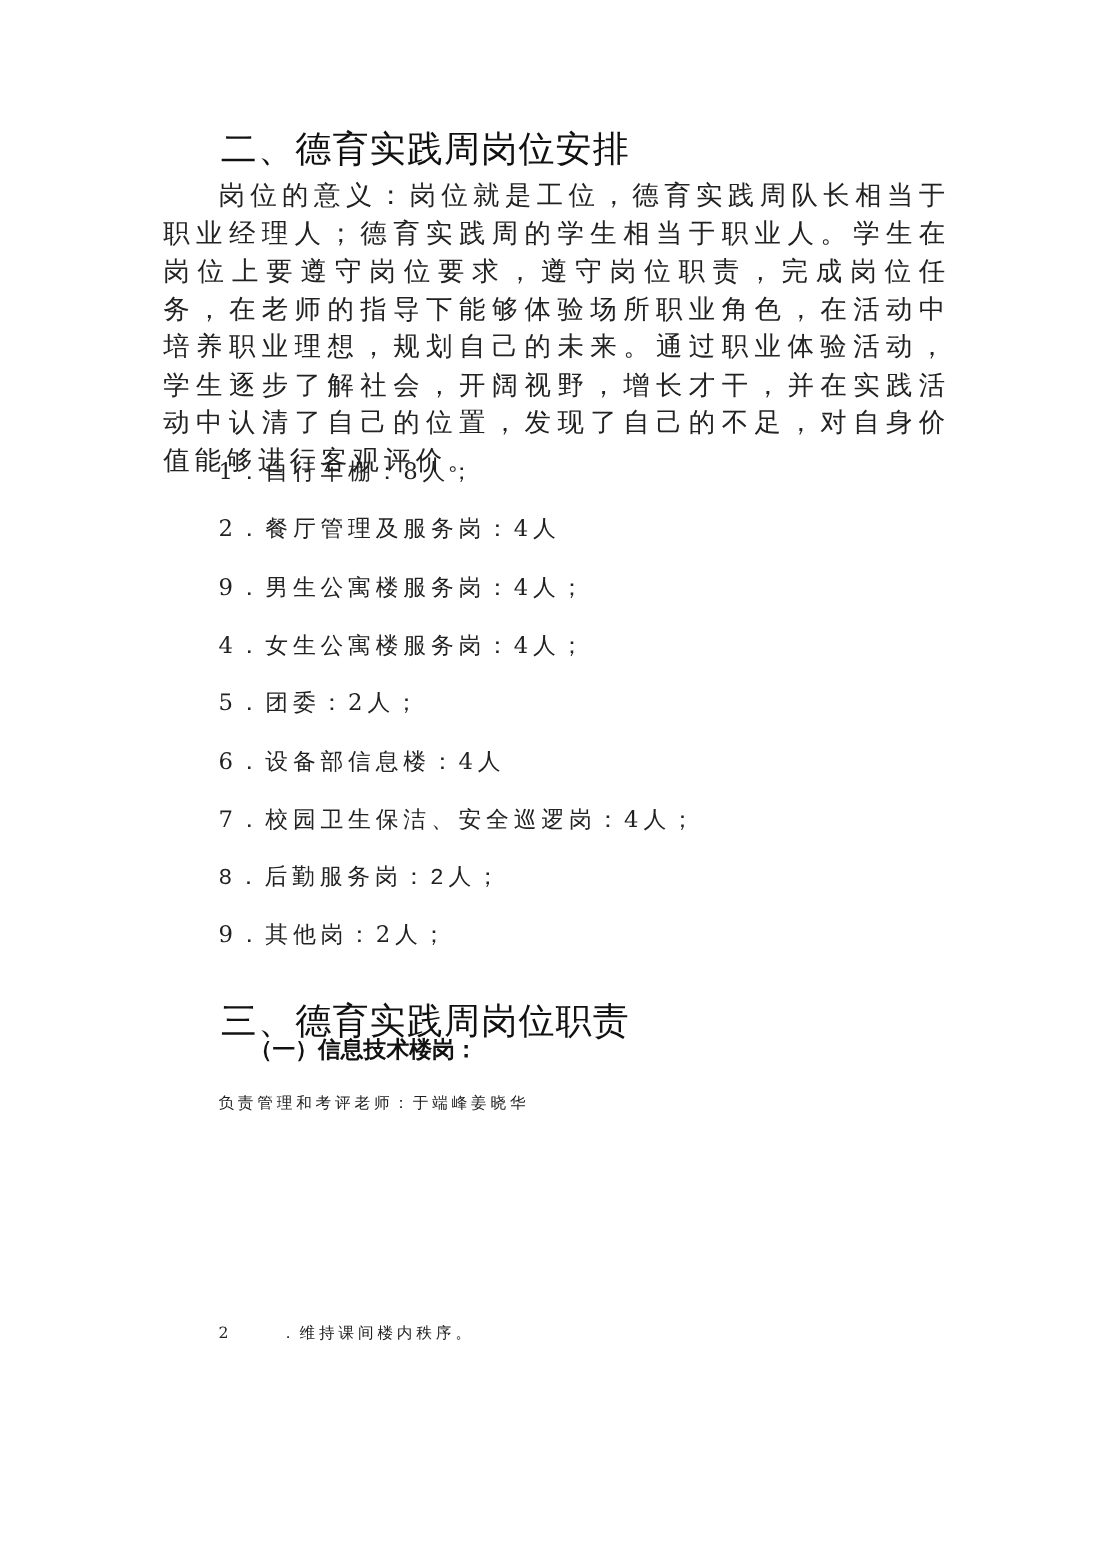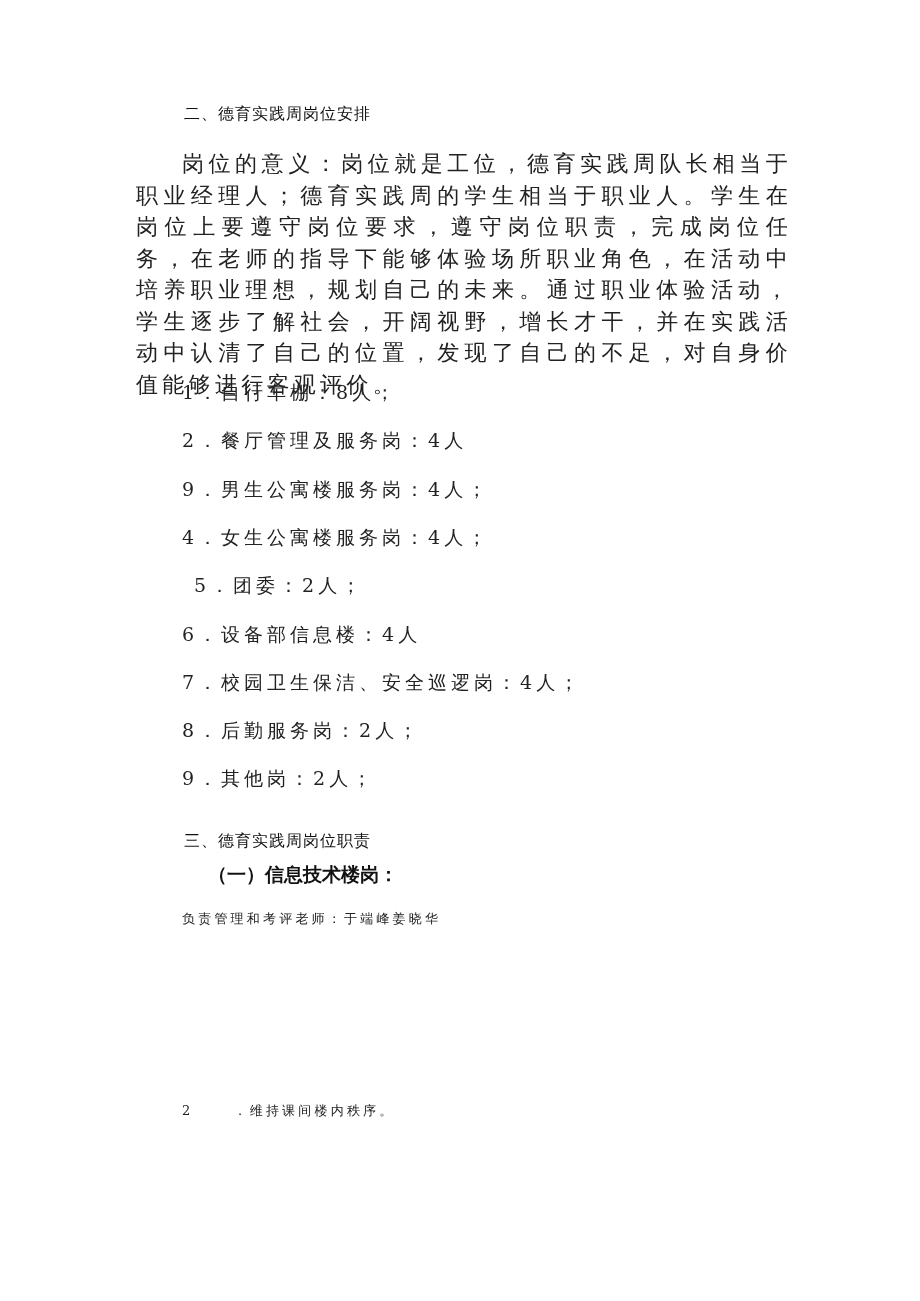--- a/index.html
+++ b/index.html
@@ -1,20 +1,20 @@
 <!DOCTYPE html>
 <html><head>
 <meta charset="utf-8">
 <style>
   html, body { margin: 0; padding: 0; background: #ffffff; }
   body { width: 920px; height: 1301px; position: relative; overflow: hidden;
          font-family: "DejaVu Serif", "Liberation Serif", serif; color: #222; }
   .page { position: absolute; left: 0; top: 0; width: 920px; height: 1301px; }
   .h2 { position: absolute; left: 184px; font-family: "DejaVu Sans", "Liberation Sans", sans-serif;
-        font-size: 16px; font-weight: normal; letter-spacing: 1px; color: #111; white-space: nowrap; }
+        font-size: 30px; font-weight: normal; letter-spacing: 1px; color: #111; white-space: nowrap; }
   .h3 { position: absolute; left: 208px; font-family: Liberation Serif, serif;
         font-size: 19px; font-weight: bold; color: #111; white-space: nowrap; }
   .para { position: absolute; left: 136px; width: 656px; font-size: 22px;
           line-height: 31.5px; text-indent: 46px; letter-spacing: 4.3px; text-align: justify; margin: 0; }
   .li { position: absolute; left: 182px; font-size: 19px; letter-spacing: 4px; white-space: nowrap; }
   .line { position: absolute; font-size: 13px; letter-spacing: 3.2px; white-space: nowrap; }
   .para2 { position: absolute; left: 136px; width: 656px; font-size: 18.5px;
            line-height: 48px; text-indent: 46px; letter-spacing: 2.2px; text-align: justify; margin: 0; }
 </style>
 </head>
@@ -24,24 +24,24 @@
 
   <div class="h2" style="top:104px;">二、德育实践周岗位安排</div>
 
   <p class="para" style="top:148px;">岗位的意义：岗位就是工位，德育实践周队长相当于职业经理人；德育实践周的学生相当于职业人。学生在岗位上要遵守岗位要求，遵守岗位职责，完成岗位任务，在老师的指导下能够体验场所职业角色，在活动中培养职业理想，规划自己的未来。通过职业体验活动，学生逐步了解社会，开阔视野，增长才干，并在实践活动中认清了自己的位置，发现了自己的不足，对自身价值能够进行客观评价。</p>
 
   <div>
     <div class="li" style="top:380px;">1．自行车棚：8人；</div>
     <div class="li" style="top:428px;">2．餐厅管理及服务岗：4人</div>
     <div class="li" style="top:477px;">9．男生公寓楼服务岗：4人；</div>
     <div class="li" style="top:525px;">4．女生公寓楼服务岗：4人；</div>
-    <div class="li" style="top:573px;margin-left:12px;">5．团委：2人；</div>
+    <div class="li" style="top:573px;">5．团委：2人；</div>
     <div class="li" style="top:622px;">6．设备部信息楼：4人</div>
     <div class="li" style="top:670px;">7．校园卫生保洁、安全巡逻岗：4人；</div>
-    <div class="li" style="top:718px;">8．后勤服务岗：2人；</div>
+    <div class="li" style="top:718px;font-family:Liberation Mono, monospace;">8．后勤服务岗：2人；</div>
     <div class="li" style="top:766px;">9．其他岗：2人；</div>
   </div>
 
   <div class="h2" style="top:831px;">三、德育实践周岗位职责</div>
 
   <div class="h3" style="top:862px;">（一）信息技术楼岗：</div>
 
   <div class="line" style="left:182px; top:910px;">负责管理和考评老师：于端峰姜晓华</div>
 
 

